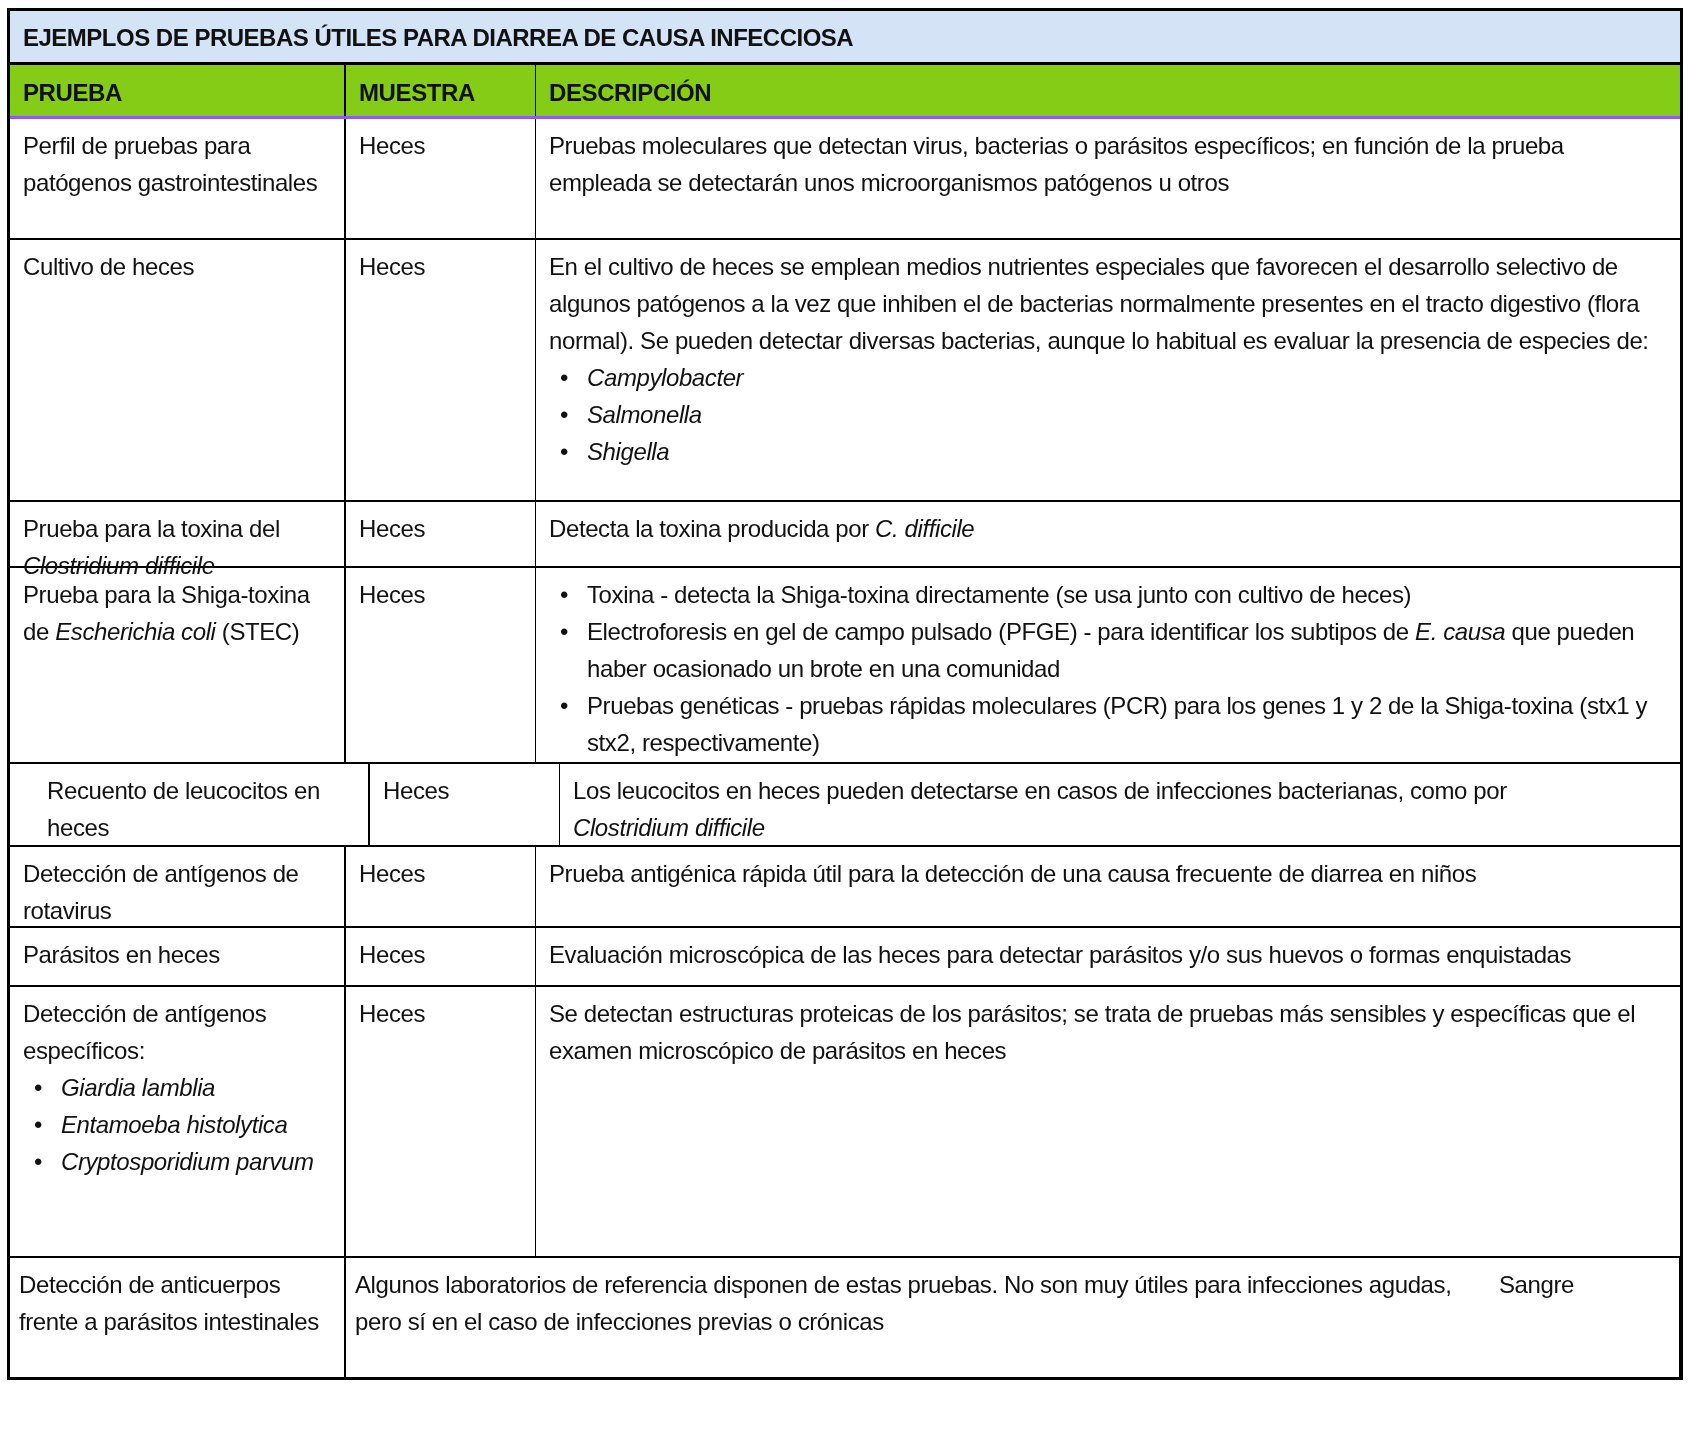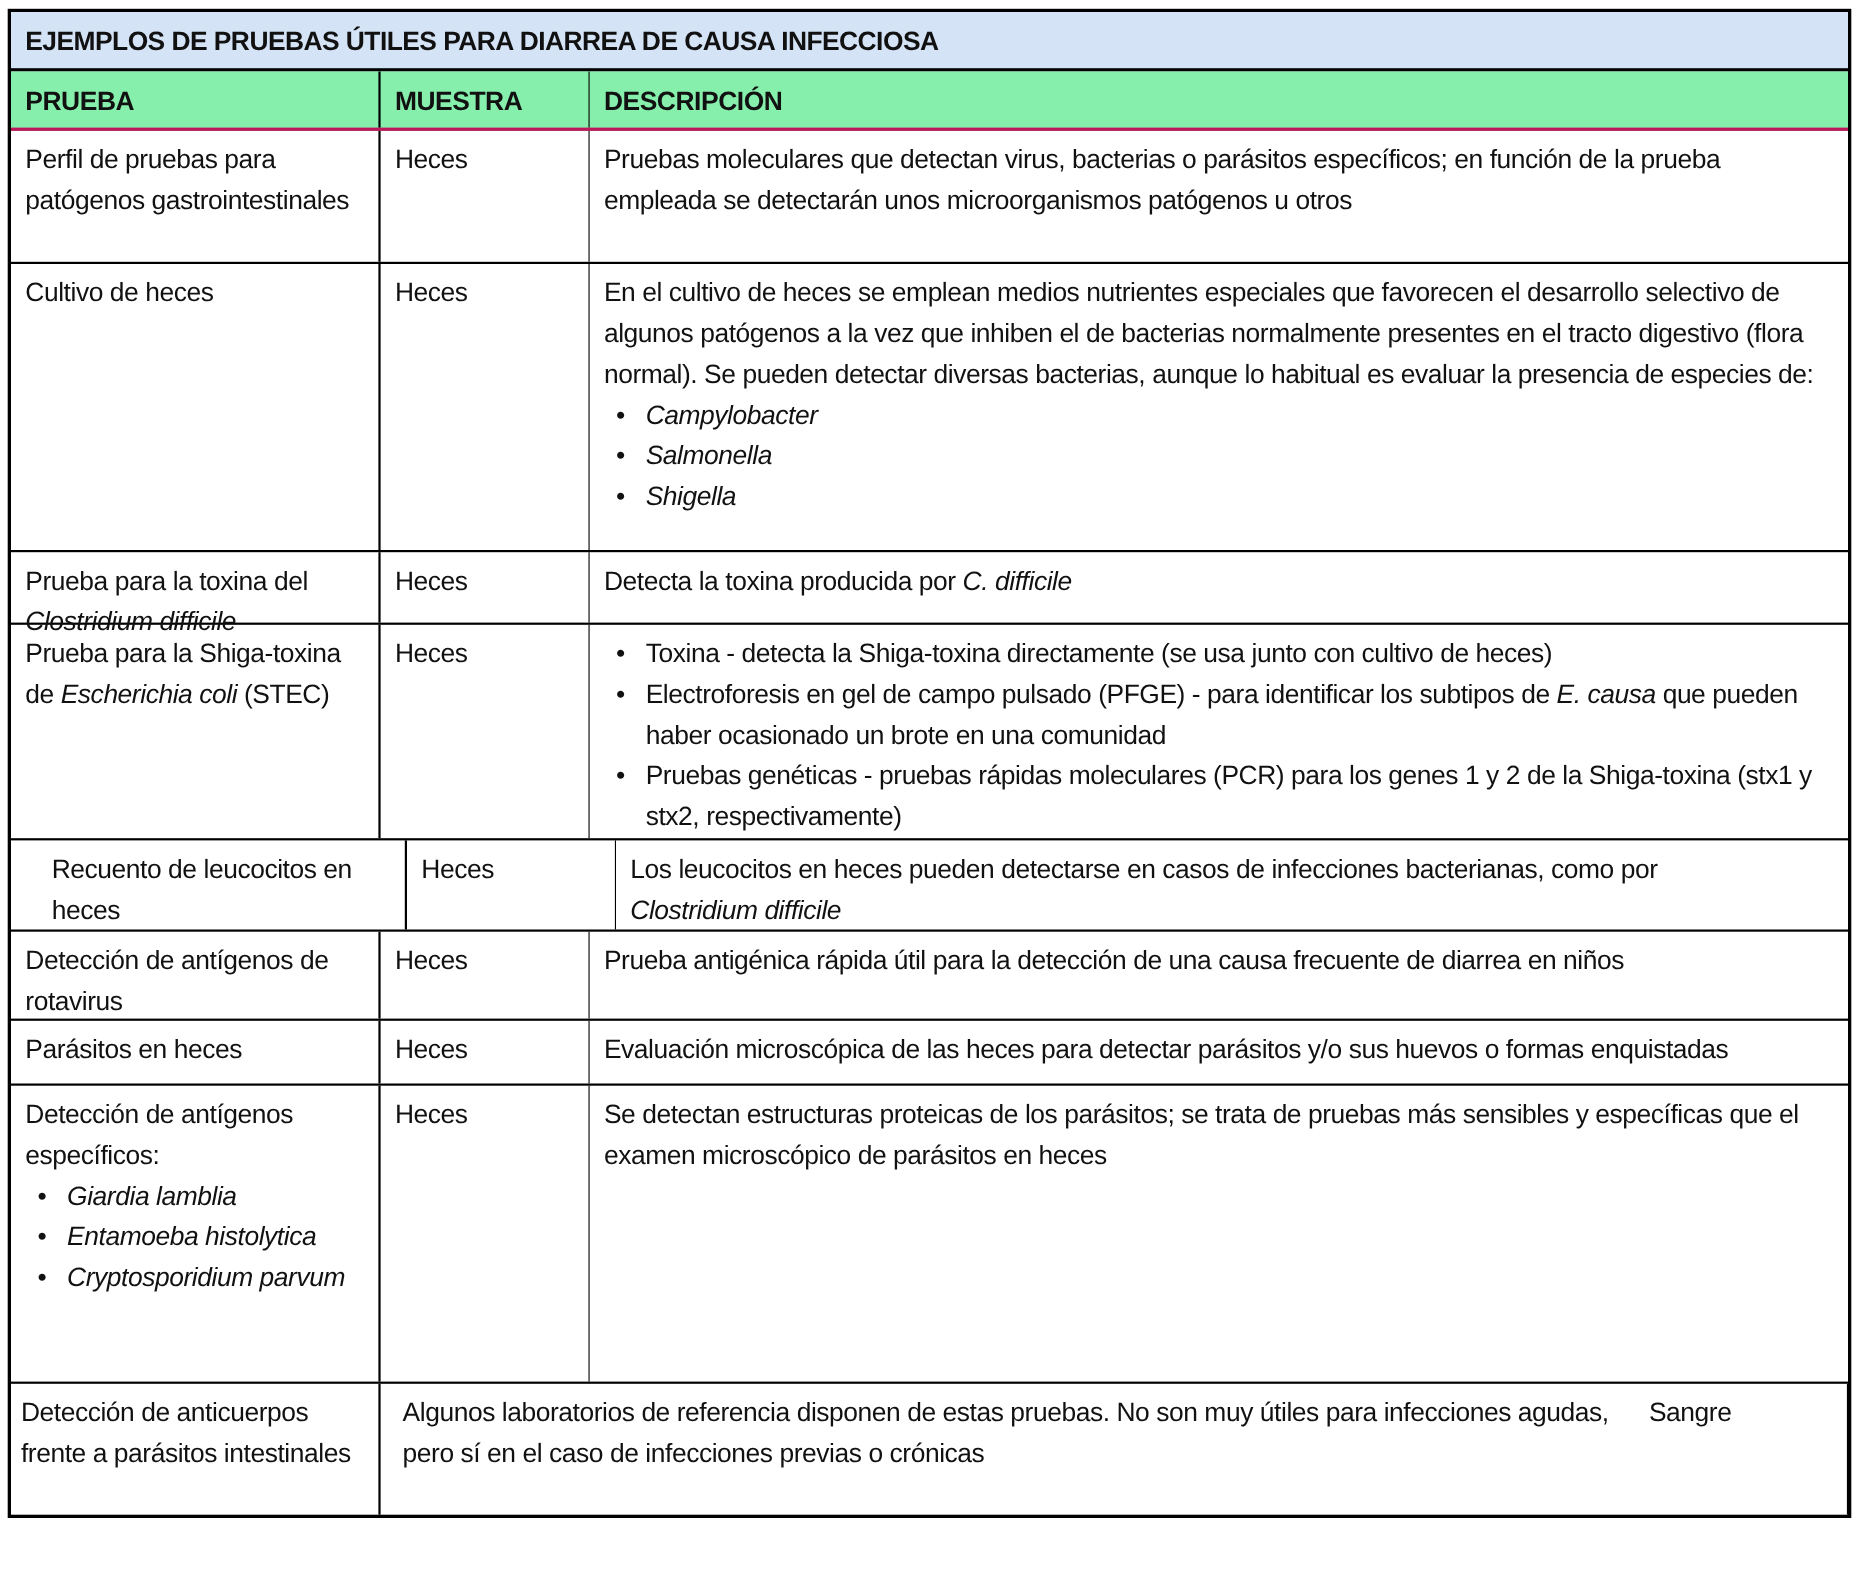--- a/index.html
+++ b/index.html
@@ -3,32 +3,32 @@
 <meta charset="utf-8">
 <style>
   html, body { margin: 0; padding: 0; background: #ffffff; }
   body { width: 1693px; height: 1442px; position: relative; overflow: hidden;
          font-family: "Liberation Sans", sans-serif; color: #111; }
   #tbl { position: absolute; left: 7px; top: 8px; width: 1676px; border: 3px solid #000; box-sizing: border-box; }
   .title { height: 54px; background: #d5e3f7; border-bottom: 3px solid #000; box-sizing: border-box;
            font-weight: bold; font-size: 24px; padding: 13px 0 0 13px; letter-spacing: -0.5px; }
   .row { display: flex; box-sizing: border-box; border-bottom: 2px solid #000; }
   .row:last-child { border-bottom: none; }
-  .row.head { height: 54px; background: #86efac; border-bottom: 3px solid #be185d; font-weight: bold; }
+  .row.head { height: 54px; background: #84cc16; border-bottom: 3px solid #8b5cf6; font-weight: bold; }
   .c1 { width: 336px; border-right: 2px solid #000; }
   .c2 { width: 190px; border-right: 1px solid #000; }
   .c3 { flex: 1; }
   .cell { box-sizing: border-box; padding: 8px 10px 6px 13px; font-size: 24px; line-height: 37px; letter-spacing: -0.4px; }
   .head .cell { padding-top: 9px; }
   ul { margin: 0; padding: 0 0 0 38px; list-style: none; }
   li { position: relative; }
   li::before { content: "•"; position: absolute; left: -27px; font-style: normal; }
   .it { font-style: italic; }
   .r1 { height: 121px; } .r2 { height: 262px; } .r3 { height: 66px; } .r4 { height: 196px; }
-  .r5 { height: 83px; padding-left: 24px; } .r6 { height: 81px; } .r7 { height: 59px; } .r8 { height: 271px; } .r9 { flex: 1; height: 119px; gap: 11px; }
+  .r5 { height: 83px; padding-left: 24px; } .r6 { height: 81px; } .r7 { height: 59px; } .r8 { height: 271px; } .r9 { flex: 1; height: 119px; }
   .r9 .cell { padding-left: 9px; }
 </style>
 </head>
 <body>
 
 <div id="tbl">
   <div class="title">EJEMPLOS DE PRUEBAS ÚTILES PARA DIARREA DE CAUSA INFECCIOSA</div>
 
   <div class="row head">
     <div class="cell c1">PRUEBA</div>

